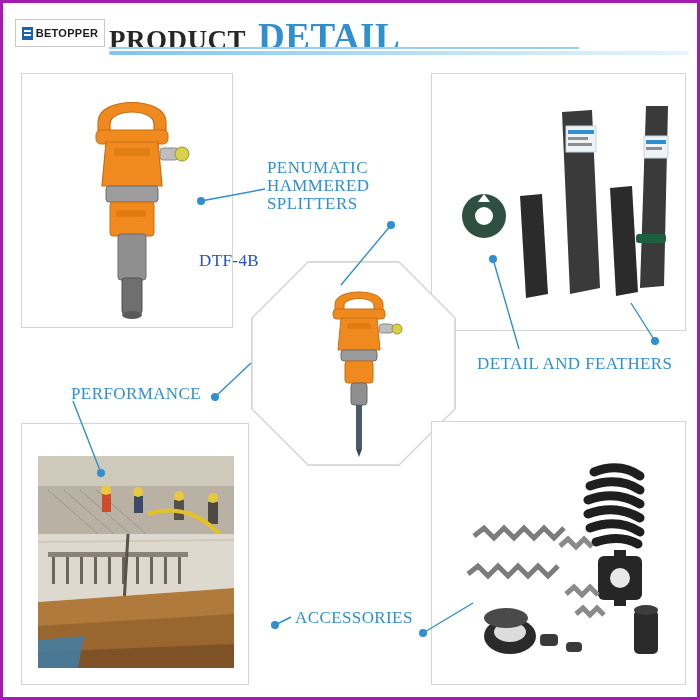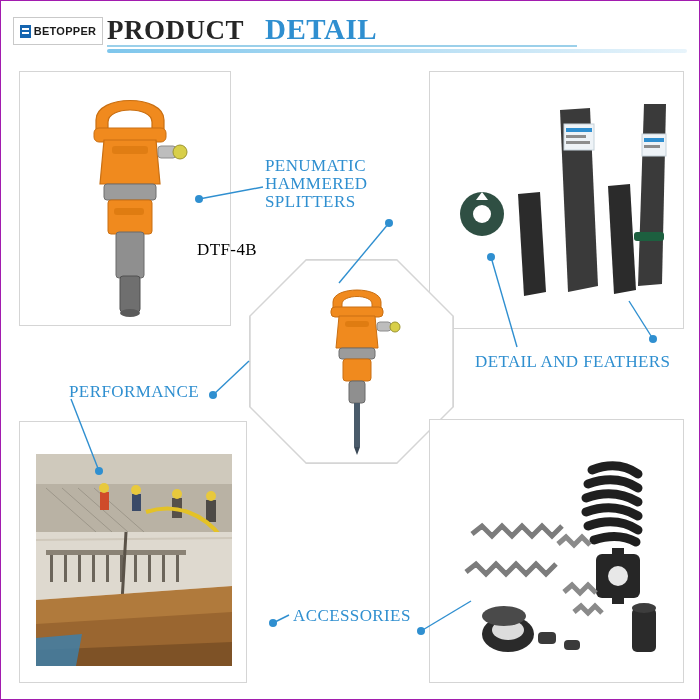--- a/index.html
+++ b/index.html
@@ -12,21 +12,21 @@
     background: #ffffff;
     font-family: "Liberation Serif", serif;
     overflow: hidden;
   }
   .page {
     position: relative;
     width: 700px;
     height: 700px;
     background: #ffffff;
     box-sizing: border-box;
-    border: 1px solid #a21caf;
+    border: 3px solid #a21caf;
     overflow: hidden;
   }
 
   
   .header {
     position: absolute;
     left: 0;
     top: 0;
     width: 700px;
     height: 58px;
@@ -71,32 +71,31 @@
     letter-spacing: 0.3px;
     color: #1b1b1b;
   }
   .title-wrap {
     position: absolute;
     left: 106px;
     top: 12px;
     display: flex;
     align-items: baseline;
     white-space: nowrap;
-    gap: 9px;
   }
   .title-main {
     font-family: "Liberation Serif", serif;
     font-size: 27px;
     font-weight: bold;
     color: #262626;
     letter-spacing: 0.5px;
   }
   .title-sub {
     font-family: "Liberation Serif", serif;
-    font-size: 29px;
+    font-size: 37px;
     font-weight: bold;
     color: #2f8fd0;
     letter-spacing: 0.5px;
     margin-left: 12px;
   }
   .header-rule {
     position: absolute;
     left: 106px;
     top: 48px;
     width: 580px;
@@ -156,24 +155,24 @@
     letter-spacing: 0.4px;
     white-space: pre-line;
   }
   .lbl-splitters { left: 264px; top: 156px; }
   .lbl-wedge     { left: 474px; top: 352px; }
   .lbl-perf      { left: 68px;  top: 382px; }
   .lbl-access    { left: 292px; top: 606px; }
   .model-code {
     position: absolute;
     left: 196px;
-    top: 239px;
+    top: 248px;
     font-family: "Liberation Serif", serif;
     font-size: 17px;
-    color: #000000;
+    color: #1d4ed8;
     letter-spacing: 0.4px;
   }
 
   svg.overlay {
     position: absolute;
     left: 0;
     top: 0;
     width: 700px;
     height: 700px;
     pointer-events: none;

